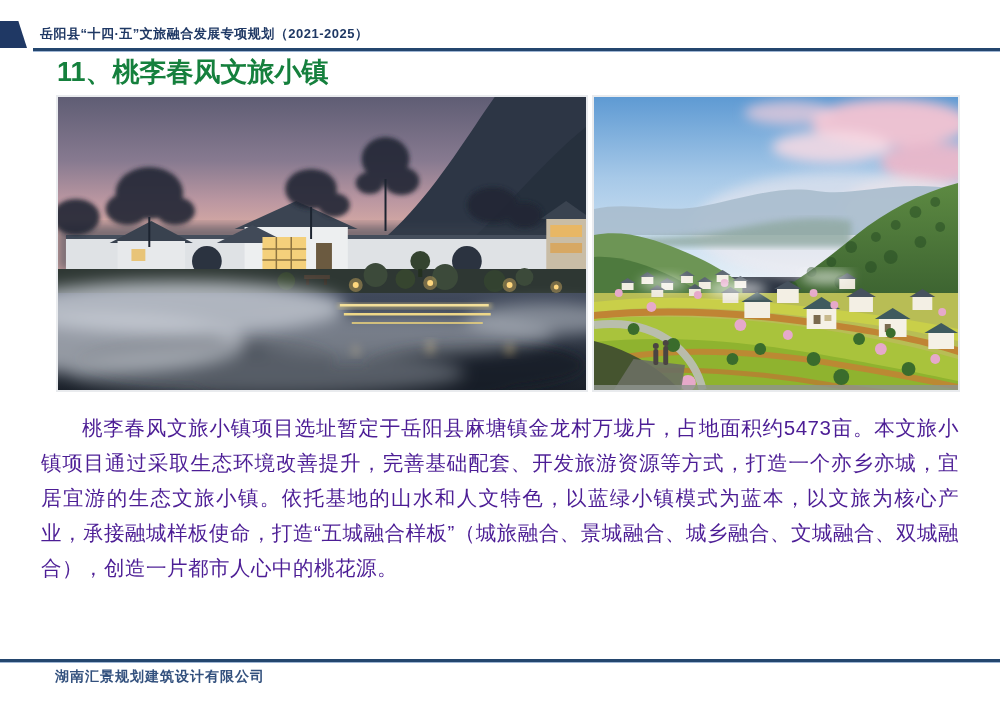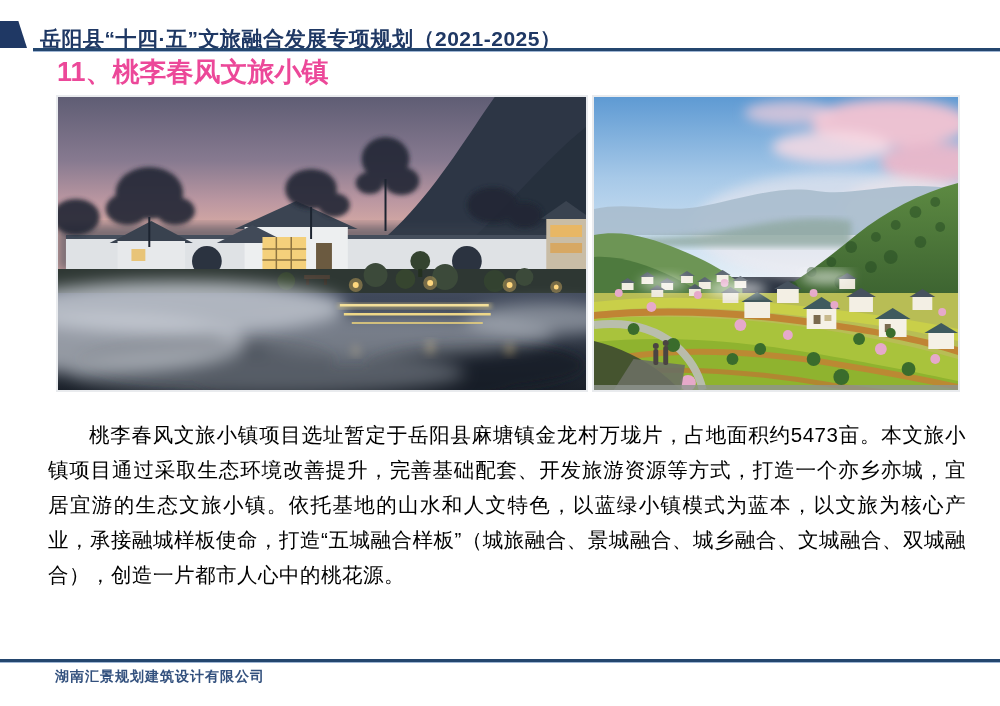--- a/index.html
+++ b/index.html
@@ -2,39 +2,39 @@
 <html><head>
 <meta charset="utf-8">
 <style>
   html,body{margin:0;padding:0;background:#ffffff;}
   .page{position:relative;width:1000px;height:706px;background:#ffffff;overflow:hidden;
         font-family:"Liberation Sans","DejaVu Sans",sans-serif;}
 
   
   .header-flag{position:absolute;left:0;top:21px;width:27px;height:27px;background:#1F3864;
                clip-path:polygon(0 0,68% 0,100% 100%,0 100%);}
-  .header-title{position:absolute;left:40px;top:25px;font-size:21px;font-weight:700;
+  .header-title{position:absolute;left:40px;top:25px;font-size:13px;font-weight:700;
                 color:#1F3864;letter-spacing:.5px;white-space:nowrap;}
   .header-rule{position:absolute;left:33px;right:0;top:48px;height:3px;background:#24466E;
                border-bottom:1px solid #9FB6D4;}
 
   
   .slide-title{position:absolute;left:57px;top:54px;margin:0;font-size:27px;font-weight:700;
-               color:#ec4899;white-space:nowrap;}
+               color:#15803d;white-space:nowrap;}
 
   
   .photos{position:absolute;left:56px;top:95px;width:904px;height:297px;display:flex;gap:4px;}
   .photo{height:100%;box-sizing:border-box;border:2px solid #e9ebee;overflow:hidden;background:#2a3340;}
   .photo-left{width:532px;}
   .photo-right{width:368px;}
   .photo svg{display:block;width:100%;height:100%;}
 
   
-  .body-text{position:absolute;left:40px;top:409px;width:918px;margin:8px;font-size:20.5px;
-             line-height:35px;color:#000000;text-align:justify;text-indent:2em;letter-spacing:.5px;}
+  .body-text{position:absolute;left:40px;top:409px;width:918px;margin:1px;font-size:20.5px;
+             line-height:35px;color:#4c1d95;text-align:justify;text-indent:2em;letter-spacing:.5px;}
 
   
   .footer-rule{position:absolute;left:0;right:0;top:659px;height:3px;background:#24466E;
                border-bottom:1px solid #9FB6D4;}
   .footer-company{position:absolute;left:55px;top:668px;font-size:14px;color:#33517E;
                   letter-spacing:1px;white-space:nowrap;font-weight:bold;}
 </style>
 </head>
 <body>
 

